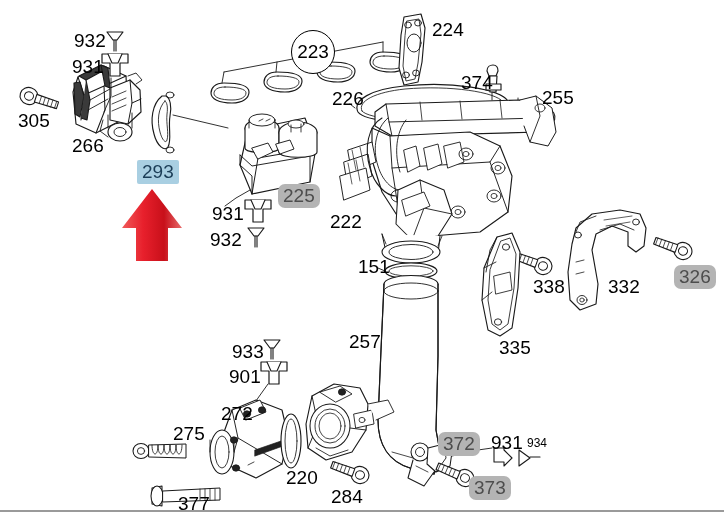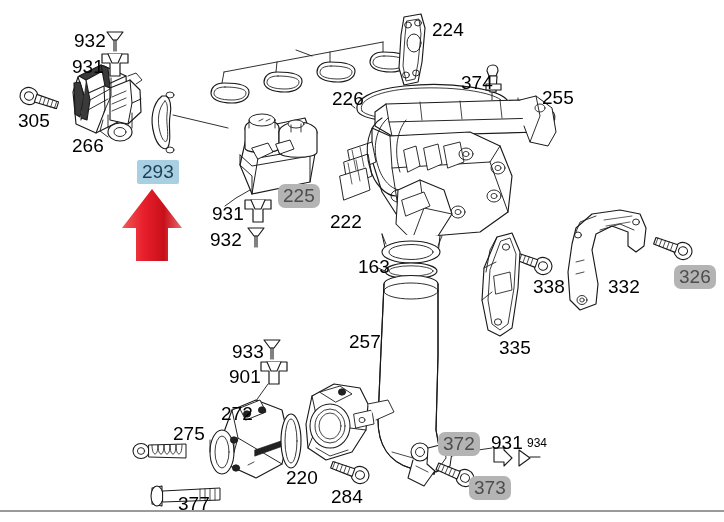--- a/index.html
+++ b/index.html
@@ -400,30 +400,31 @@
       <path d="M152,189 L182,228 L168,228 L168,261 L136,261 L136,228 L122,228 Z" fill="url(#redArrowGrad)"></path>
     </g>
   </svg>
 
   <div class="lbl" style="left:74px;  top:31px;">932</div>
   <div class="lbl" style="left:72px;  top:57px;">931</div>
   <div class="lbl" style="left:18px;  top:111px;">305</div>
   <div class="lbl" style="left:72px;  top:136px;">266</div>
   <div class="lbl hl-blue" style="left:137px; top:160px;">293</div>
 
+  <div class="circ-lbl" style="left:291px; top:30px;">223</div>
   <div class="lbl" style="left:432px; top:20px;">224</div>
   <div class="lbl" style="left:332px; top:89px;">226</div>
   <div class="lbl" style="left:461px; top:73px;">374</div>
   <div class="lbl" style="left:542px; top:88px;">255</div>
 
   <div class="lbl hl-gray" style="left:278px; top:184px;">225</div>
   <div class="lbl" style="left:212px; top:204px;">931</div>
   <div class="lbl" style="left:210px; top:230px;">932</div>
   <div class="lbl" style="left:330px; top:212px;">222</div>
-  <div class="lbl" style="left:358px; top:257px;">163</div>
+  <div class="lbl" style="left:358px; top:257px;">151</div>
 
   <div class="lbl" style="left:533px; top:277px;">338</div>
   <div class="lbl" style="left:608px; top:277px;">332</div>
   <div class="lbl hl-gray" style="left:674px; top:265px;">326</div>
   <div class="lbl" style="left:499px; top:338px;">335</div>
   <div class="lbl" style="left:349px; top:332px;">257</div>
 
   <div class="lbl" style="left:232px; top:342px;">933</div>
   <div class="lbl" style="left:229px; top:367px;">901</div>
   <div class="lbl" style="left:221px; top:404px;">272</div>

